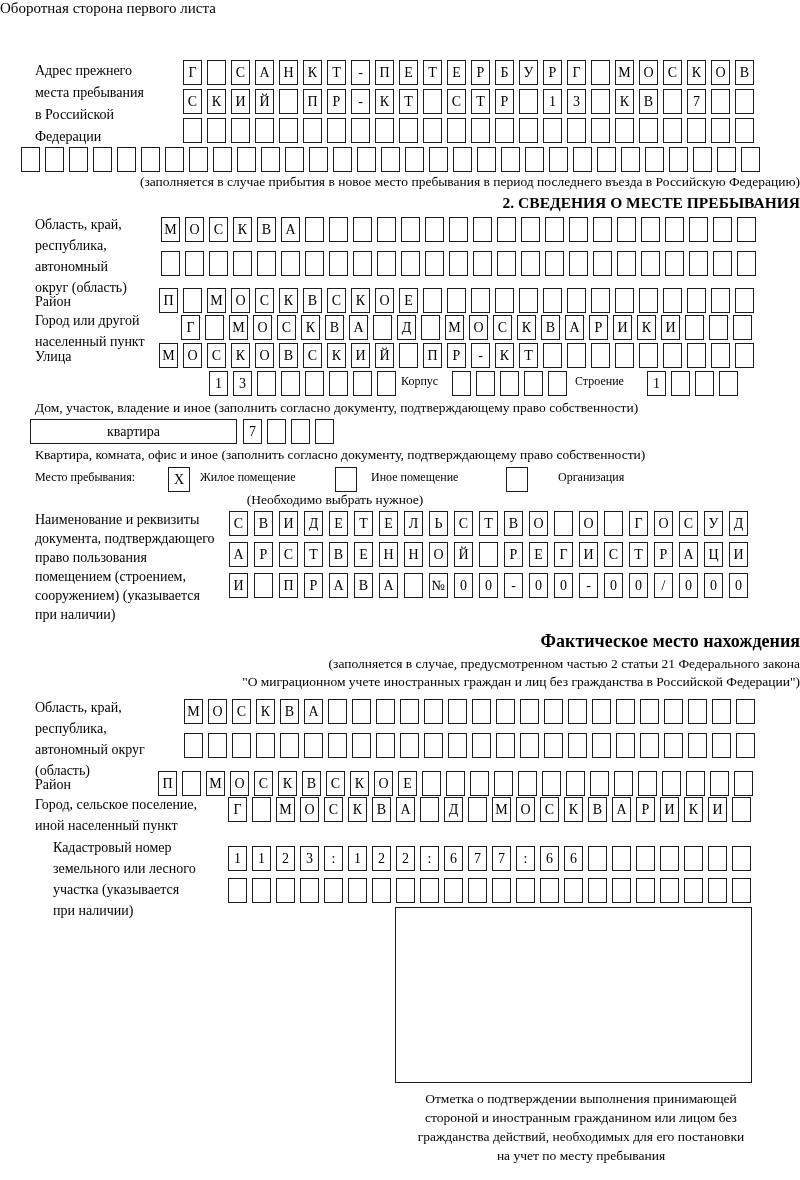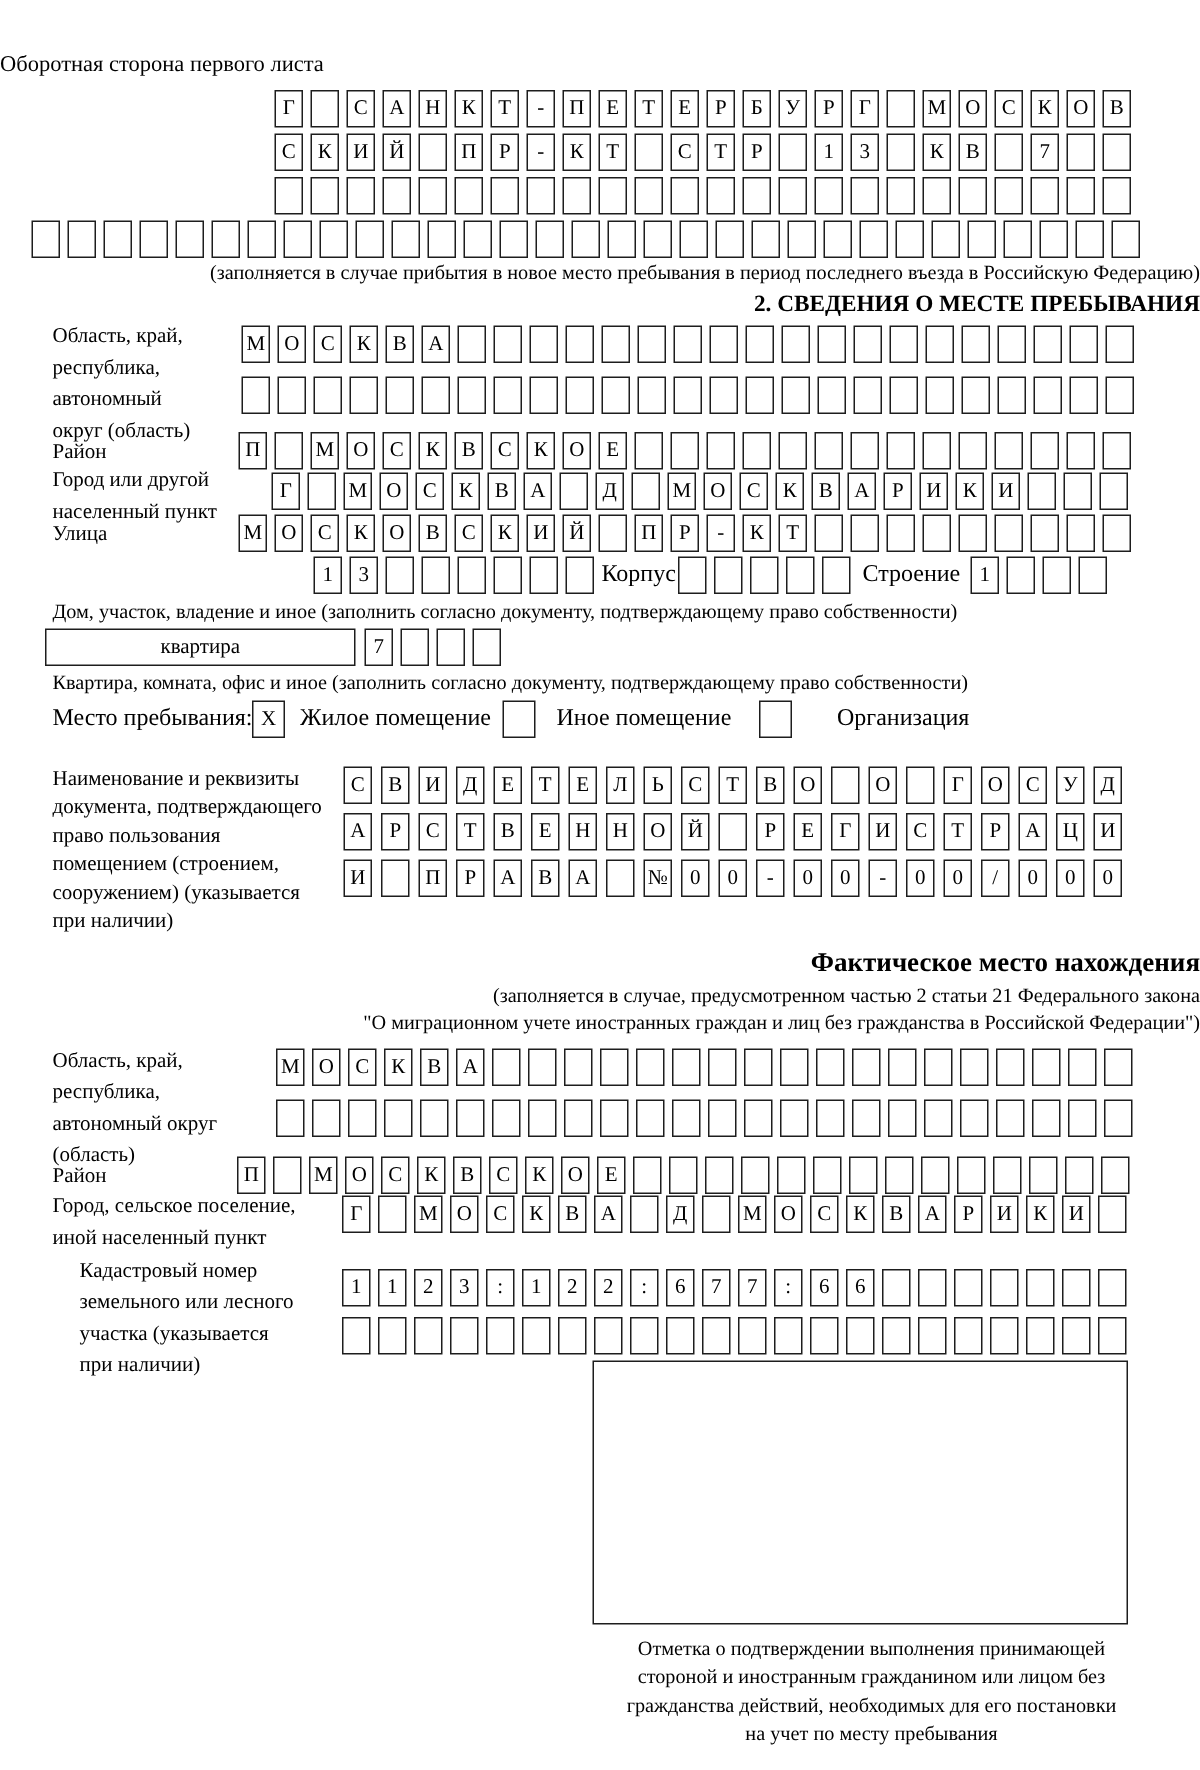--- a/index.html
+++ b/index.html
@@ -21,31 +21,35 @@
     font-size:14px;line-height:1;background:#fff;
   }
   .labelbox{
     box-sizing:border-box;height:25px;border:1.5px solid #1d1d1d;
     display:flex;align-items:center;justify-content:center;font-size:14px;background:#fff;
   }
   .checkbox{
     width:22px;height:25px;box-sizing:border-box;border:1.5px solid #1d1d1d;
     display:flex;align-items:center;justify-content:center;font-size:14px;background:#fff;
   }
-  .inline-lbl{font-size:16px;white-space:nowrap;font-family:Liberation Serif, serif;}
+  .inline-lbl{font-size:12px;white-space:nowrap;font-family:Liberation Serif, serif;}
   .bigbox{box-sizing:border-box;border:1.8px solid #1d1d1d;background:#fff;}
   .bottom-cap{font-size:13.5px;line-height:19px;text-align:center;white-space:pre-line;}
 </style>
 </head>
 <body>
 
 <div class="page">
 
-  <div class="abs cap" style="left:0;top:20;width:740;text-align:right;font-size:15px;margin-top:35px;">Оборотная сторона первого листа</div>
-
+  <div class="abs cap" style="left:0;top:20;width:740;text-align:right;font-size:15px;">Оборотная сторона первого листа</div>
+
+  <div class="abs lbl" style="left:35px;top:60px;line-height:22px;">Адрес прежнего
+места пребывания
+в Российской
+Федерации</div>
   <div class="abs grid-row" style="left:183px;top:60px;">
       <span class="cell">Г</span>
       <span class="cell"></span>
       <span class="cell">С</span>
       <span class="cell">А</span>
       <span class="cell">Н</span>
       <span class="cell">К</span>
       <span class="cell">Т</span>
       <span class="cell">-</span>
       <span class="cell">П</span>
@@ -336,20 +340,21 @@
     </div>
   <div class="abs cap" style="left:35px;top:447px;">Квартира, комната, офис и иное (заполнить согласно документу, подтверждающему право собственности)</div>
 
   <div class="abs inline-lbl" style="left:35px;top:470px;">Место пребывания:</div>
   <div class="abs checkbox" style="left:168px;top:467px;">X</div>
   <div class="abs inline-lbl" style="left:200px;top:470px;">Жилое помещение</div>
   <div class="abs checkbox" style="left:335px;top:467px;"></div>
   <div class="abs inline-lbl" style="left:371px;top:470px;">Иное помещение</div>
   <div class="abs checkbox" style="left:506px;top:467px;"></div>
   <div class="abs inline-lbl" style="left:558px;top:470px;">Организация</div>
+  <div class="abs cap" style="left:165px;top:492px;width:340px;text-align:center;">(Необходимо выбрать нужное)</div>
 
   <div class="abs lbl-tight" style="left:35px;top:510px;">Наименование и реквизиты
 документа, подтверждающего
 право пользования
 помещением (строением,
 сооружением) (указывается
 при наличии)</div>
   <div class="abs grid-row g6" style="left:229px;top:511px;">
       <span class="cell">С</span>
       <span class="cell">В</span>

